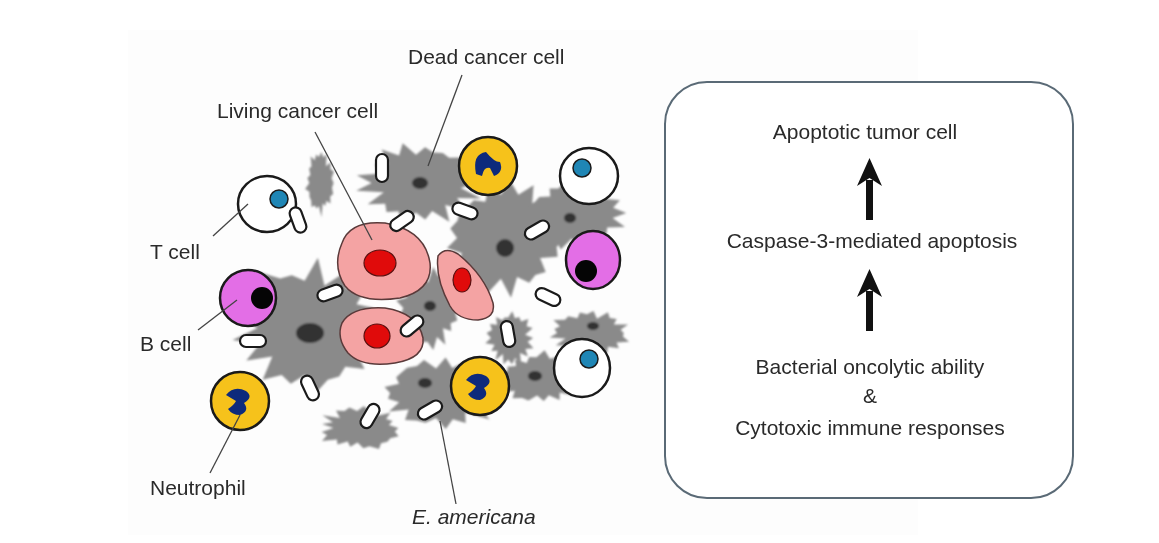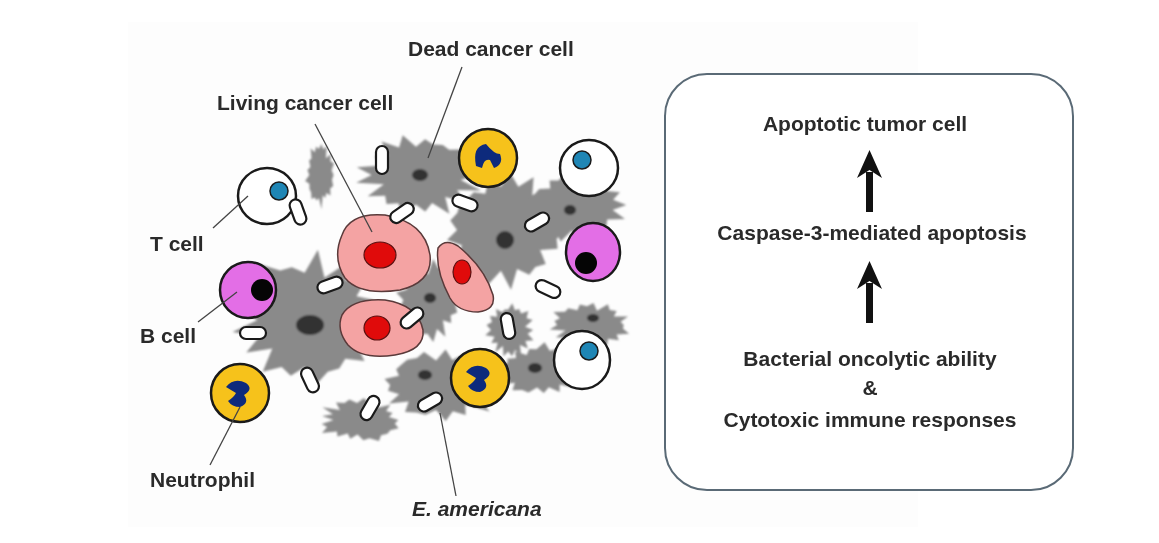--- a/index.html
+++ b/index.html
@@ -1,18 +1,18 @@
 <!DOCTYPE html>
 <html><head>
   <meta charset="utf-8">
   <style>
     html, body { margin: 0; padding: 0; background: #ffffff; }
     body { width: 1159px; height: 543px; position: relative; overflow: hidden;
            font-family: "Liberation Sans", sans-serif; color: #222; }
-    #stage { position: absolute; left: 0; top: 0; width: 1159px; height: 443px; font-weight: bold; }
+    #stage { position: absolute; left: 0; top: 8px; width: 1159px; height: 443px; }
     .panel-bg { position: absolute; left: 128px; top: 22px; width: 790px; height: 505px; background: #fdfdfd; }
     svg text { font-family: "Liberation Sans", sans-serif; fill: #2a2a2a; }
   </style>
 </head>
 <body>
 
 <div id="stage">
   <div class="panel-bg"></div>
 
   <svg width="1159" height="543" viewBox="0 0 1159 543" style="position:absolute;left:0;top:0">

